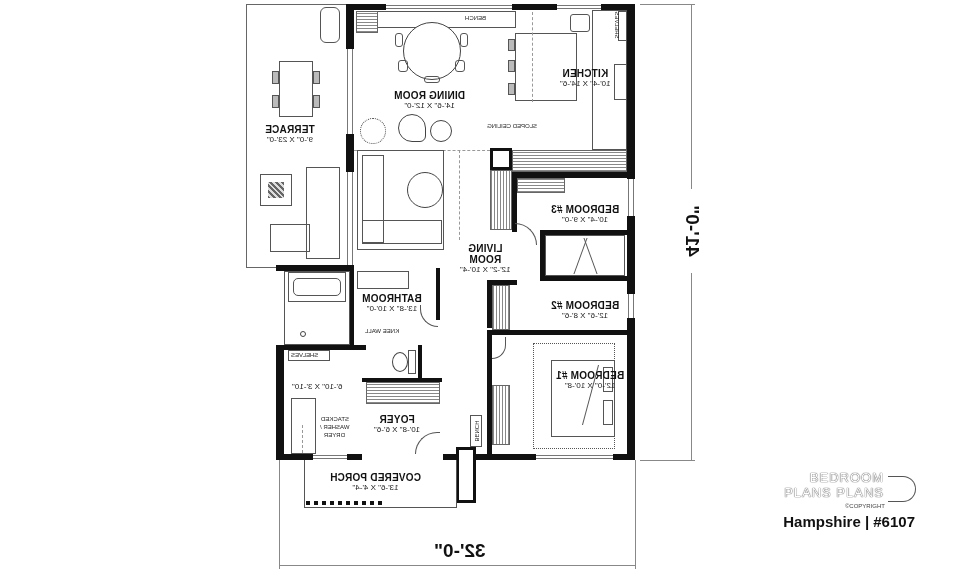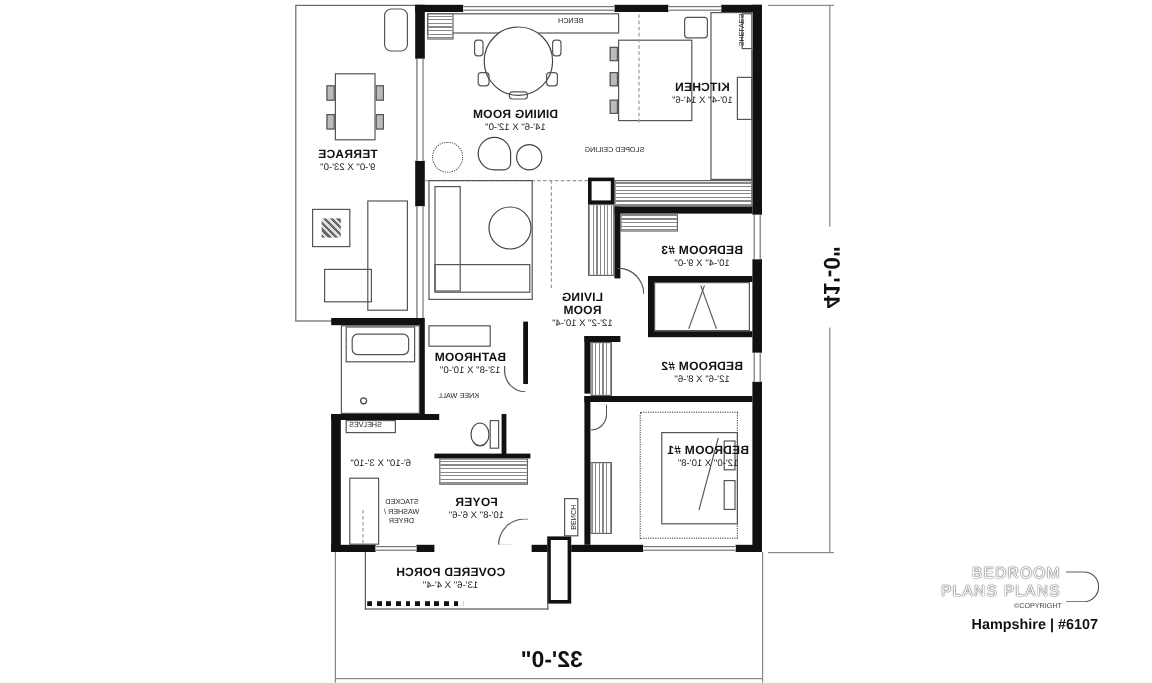--- a/index.html
+++ b/index.html
@@ -180,14 +180,14 @@
   <div class="lbl" style="left:285px;top:375px;width:65px;"><span class="mir"><span class="dim">6'-10" X 3'-10"</span></span></div>
   <div class="lbl" style="left:367px;top:414px;width:60px;"><span class="mir"><span class="name">FOYER</span><span class="dim">10'-8" X 6'-6"</span></span></div>
   <div class="lbl" style="left:325px;top:472px;width:100px;"><span class="mir"><span class="name">COVERED PORCH</span><span class="dim">13'-6" X 4'-4"</span></span></div>
 </div>
 
 <div class="abs" style="left:770px;top:468px;width:160px;height:70px;">
   <div class="abs" style="left:14px;top:2px;width:100px;text-align:right;font-size:13px;color:#fff;letter-spacing:1px;text-shadow:0 0 1px #444,0 0 1px #444;">BEDROOM</div>
   <div class="abs" style="left:0;top:17px;width:114px;text-align:right;font-size:13px;color:#fff;letter-spacing:1px;text-shadow:0 0 1px #444,0 0 1px #444;">PLANS PLANS</div>
   <div class="abs" style="left:118px;top:8px;width:28px;height:26px;border:1px solid #555;border-left:none;border-radius:0 14px 14px 0;box-sizing:border-box;"></div>
   <div class="abs" style="left:55px;top:35px;width:60px;text-align:right;font-size:6px;color:#444;">©COPYRIGHT</div>
-  <div class="abs" style="left:0;top:45px;width:145px;text-align:right;font-size:12px;font-weight:bold;color:#111;">Hampshire | #6107</div>
+  <div class="abs" style="left:0;top:45px;width:145px;text-align:right;font-size:15px;font-weight:bold;color:#111;">Hampshire | #6107</div>
 </div>
 
 </body></html>

